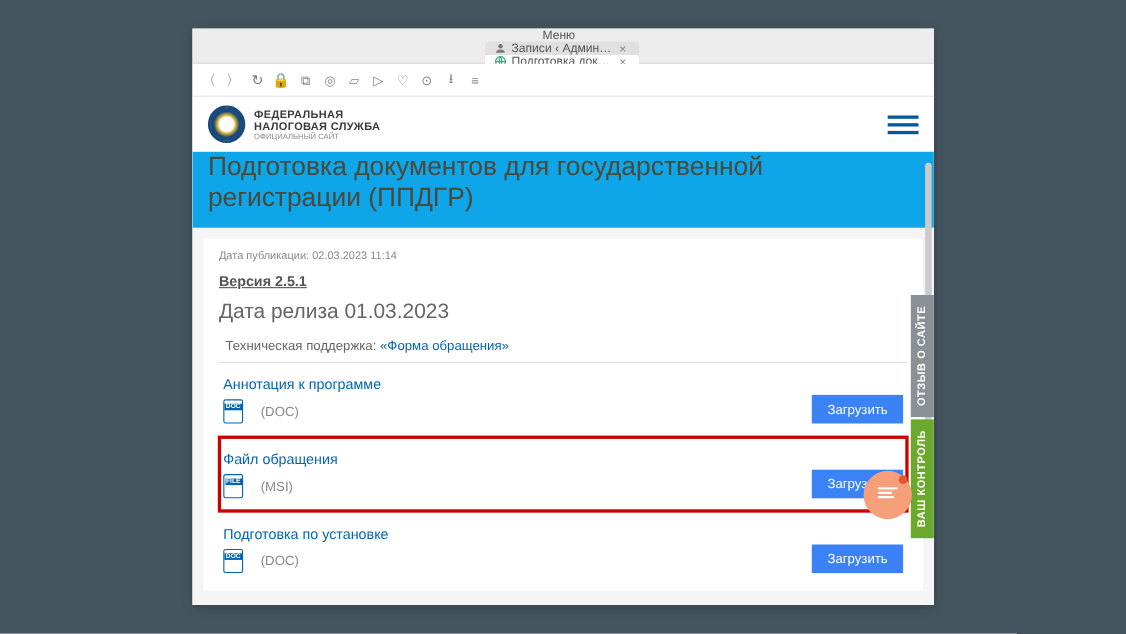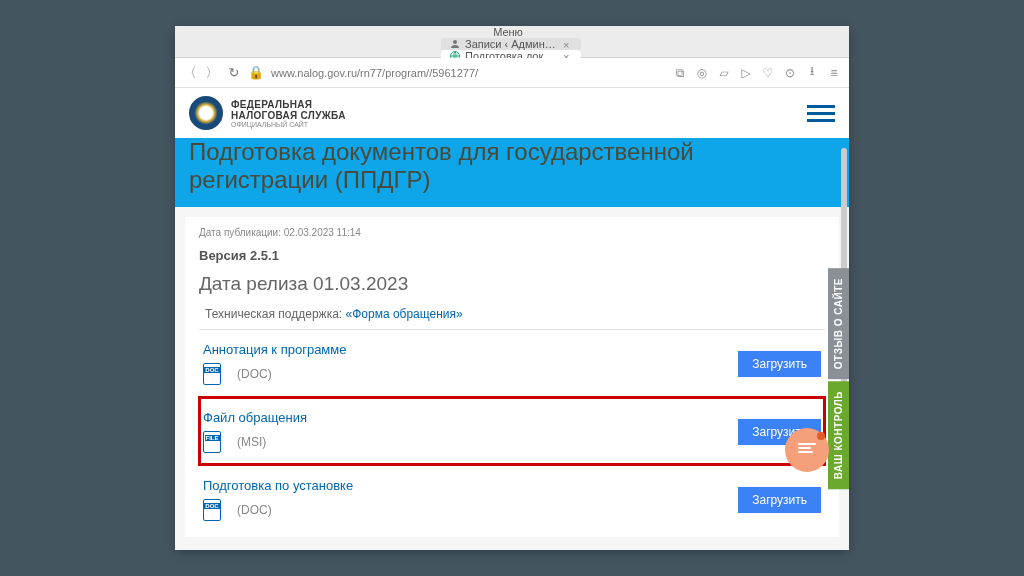--- a/index.html
+++ b/index.html
@@ -109,29 +109,29 @@
     line-height: 1.15;
     font-family: 'Arial Narrow', Arial, sans-serif;
     font-stretch: condensed;
   }
   .content-box {
     background: #fff;
     margin: 10px;
     padding: 10px 14px 4px 14px;
   }
   .pub-date { font-size: 10px; color: #888; margin-bottom: 10px; }
-  .version { font-size: 13px; font-weight: bold; color: #555; margin-bottom: 10px; }
+  .version { font-size: 13px; font-weight: bold; color: #555; margin-bottom: 10px; text-decoration: underline; }
   .release { font-size: 19px; color: #666; margin-bottom: 12px; }
   .support { font-size: 12px; color: #666; margin-bottom: 8px; padding-left: 6px;}
   .support a { color: #0066b3; text-decoration: none; }
   .download-row {
     border-top: 1px solid #e0e0e0;
     padding: 12px 4px;
     display: flex;
-    align-items: center;
+    align-items: flex-end;
   }
   .dl-left { flex: 1; }
   .dl-title { color: #0066b3; font-size: 13px; margin-bottom: 6px; }
   .dl-meta { display: flex; align-items: center; gap: 16px; }
   .dl-icon {
     width: 18px; height: 22px;
     border: 1.5px solid #0066b3;
     border-radius: 2px;
     position: relative;
     display:flex; align-items:center; justify-content:center;
@@ -235,21 +235,20 @@
       <div class="win-btn">☐</div>
       <div class="win-btn">✕</div>
     </div>
   </div>
 
   <div class="addr-bar">
     <span class="nav-icon">〈</span>
     <span class="nav-icon">〉</span>
     <span class="nav-icon">↻</span>
     <span class="nav-icon">🔒</span>
-    <span class="url-text">www.nalog.gov.ru/rn77/program//5961277/</span>
     <div class="addr-icons">
       <span class="addr-ico">⧉</span>
       <span class="addr-ico">◎</span>
       <span class="addr-ico">▱</span>
       <span class="addr-ico">▷</span>
       <span class="addr-ico">♡</span>
       <span class="addr-ico">⊙</span>
       <span class="addr-ico">⭳</span>
       <span class="addr-ico">≡</span>
     </div>

